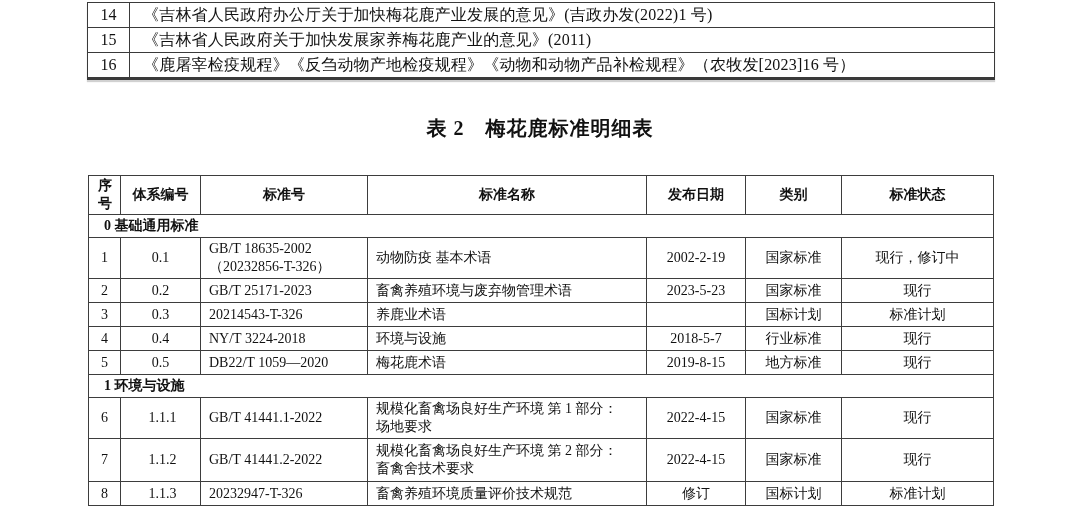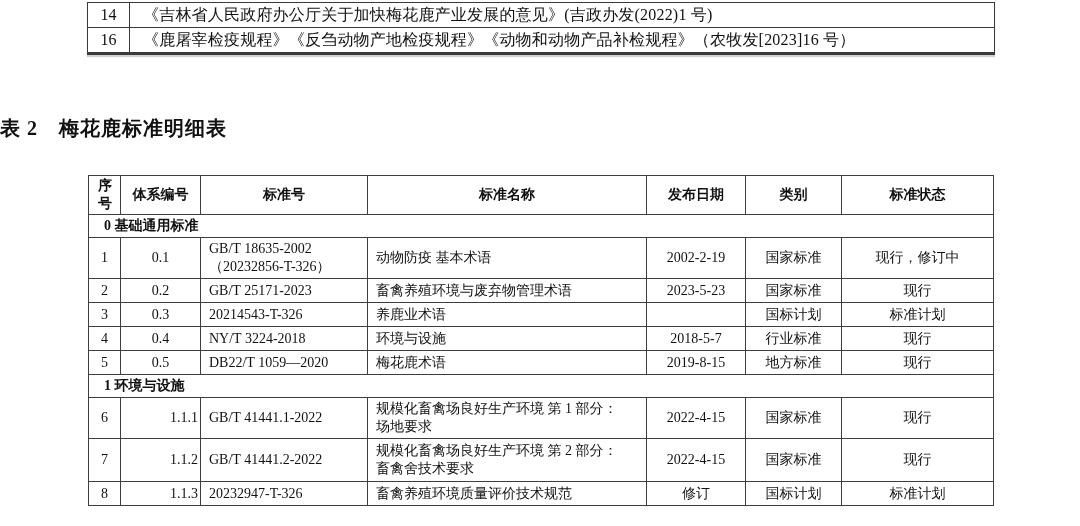--- a/index.html
+++ b/index.html
@@ -47,21 +47,21 @@
     padding-left: 13px;
     letter-spacing: 0.2px;
   }
 
   
   .table-title {
     position: absolute;
     left: 0;
     top: 115px;
     width: 1080px;
-    text-align: left;
+    text-align: center;
     font-size: 20px;
     font-weight: bold;
     letter-spacing: 1px;
   }
 
   
   .std-table {
     position: absolute;
     left: 88px;
     top: 175px;
@@ -91,41 +91,45 @@
   .std-table col.c-code { width: 80px; }
   .std-table col.c-std  { width: 167px; }
   .std-table col.c-name { width: 279px; }
   .std-table col.c-date { width: 99px; }
   .std-table col.c-cat  { width: 96px; }
   .std-table col.c-stat { width: 152px; }
 
   .std-table td.c-center { text-align: center; }
   .std-table td.c-left   { text-align: left; padding-left: 8px; white-space: pre-line; }
   .std-table td.code-center { text-align: center; }
-  .std-table td.code-left   { text-align: right; padding-left: 6px; }
+  .std-table td.code-left   { text-align: center; padding-left: 6px; }
 
   .std-table tr.r-single td { height: 21px; }
   .std-table tr.r-tall td   { height: 38px; }
   .std-table tr.r-tall42 td { height: 40px; }
 
   .std-table td.section {
     font-weight: bold;
     text-align: left;
     padding-left: 15px;
     height: 20px;
   }
 </style>
 </head>
 <body>
 
 <table class="top-table">
   <tbody>
     <tr>
       <td class="num">14</td>
       <td class="txt">《吉林省人民政府办公厅关于加快梅花鹿产业发展的意见》(吉政办发(2022)1 号)</td>
+    </tr>
+    <tr>
+      <td class="num">15</td>
+      <td class="txt">《吉林省人民政府关于加快发展家养梅花鹿产业的意见》(2011)</td>
     </tr>
     <tr>
       <td class="num">16</td>
       <td class="txt">《鹿屠宰检疫规程》《反刍动物产地检疫规程》《动物和动物产品补检规程》（农牧发[2023]16 号）</td>
     </tr>
   </tbody>
 </table>
 
 <div class="table-title">表 2　梅花鹿标准明细表</div>
 

